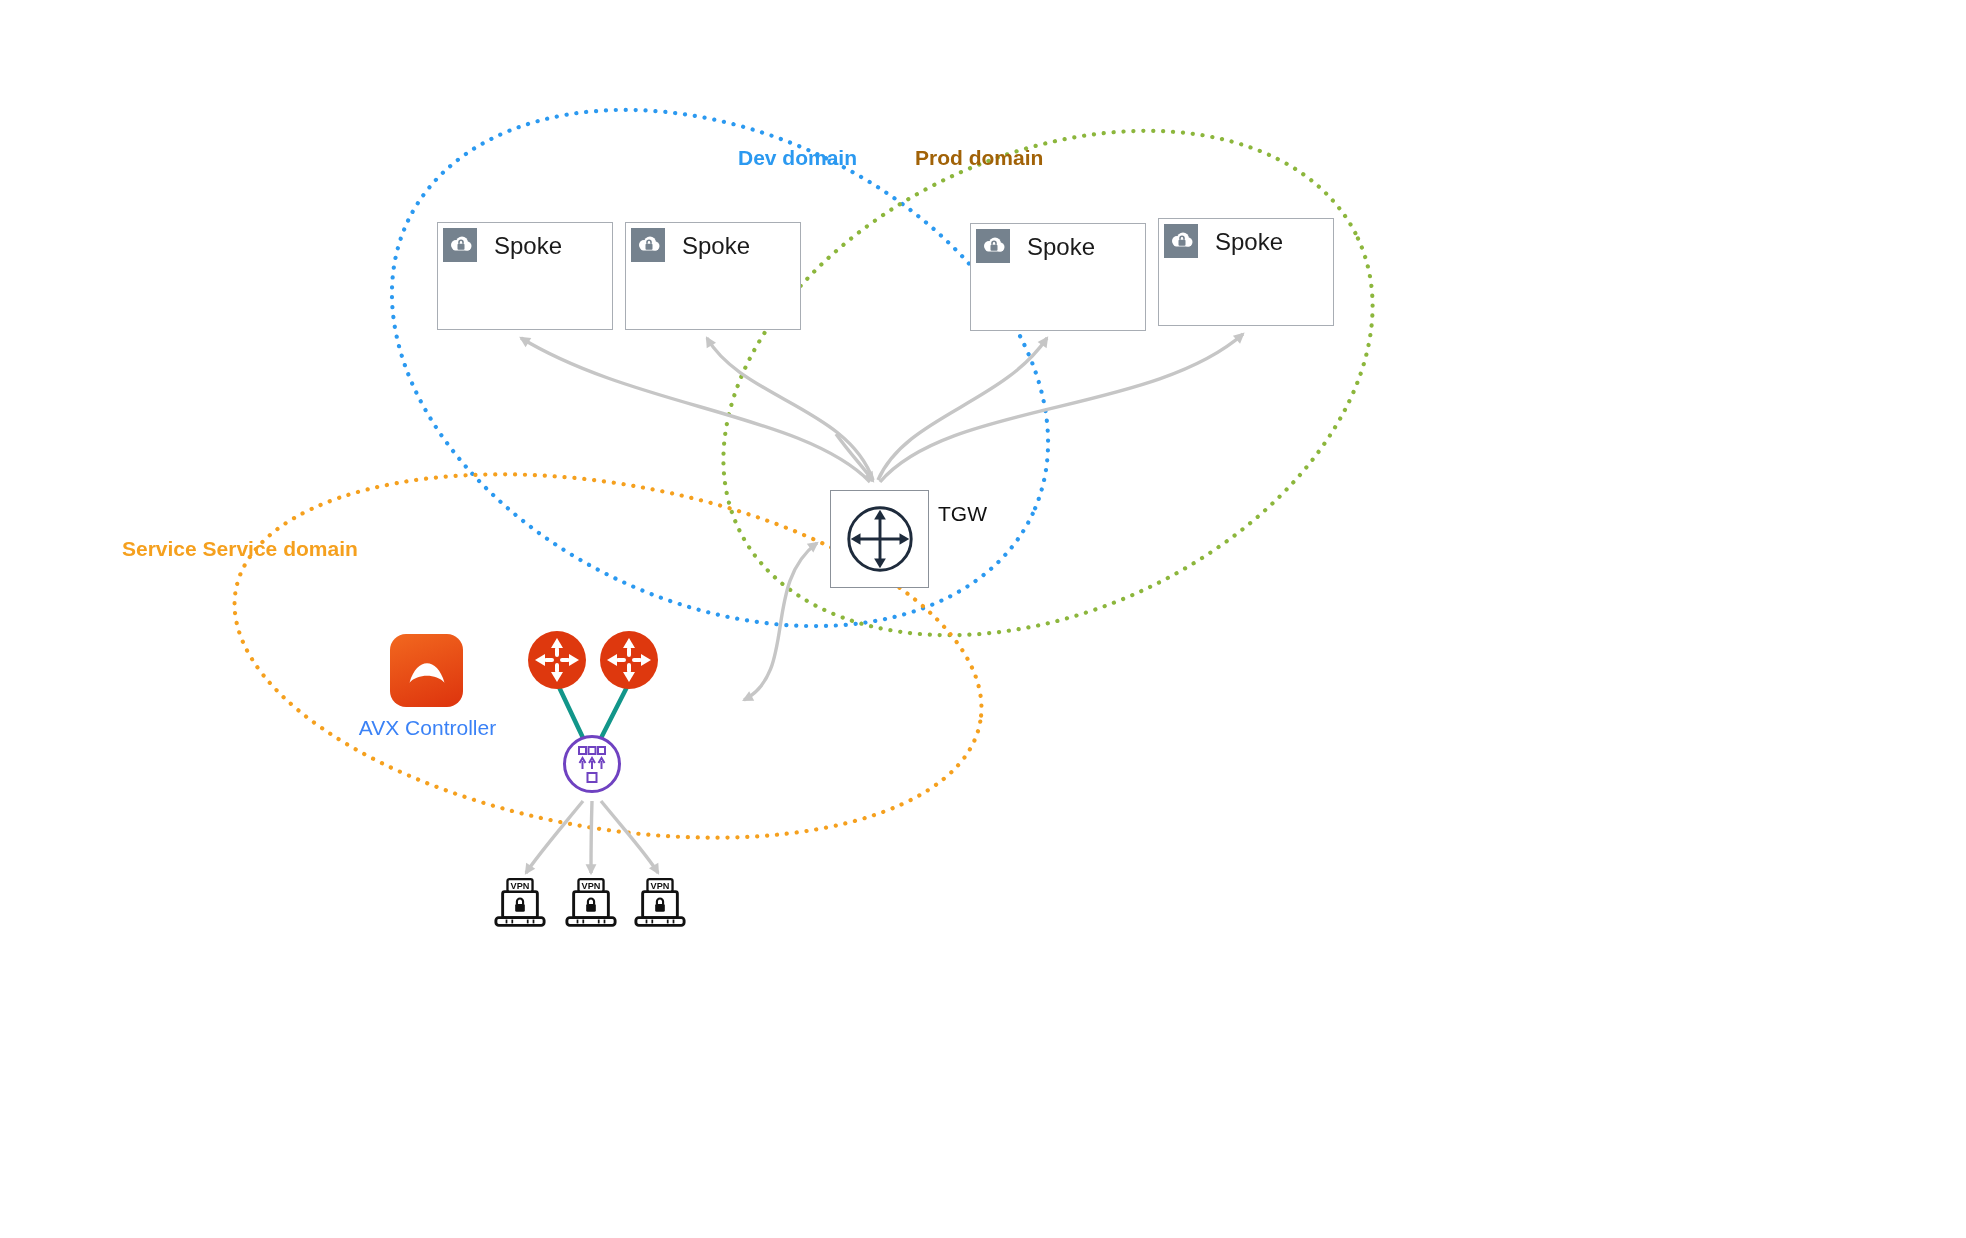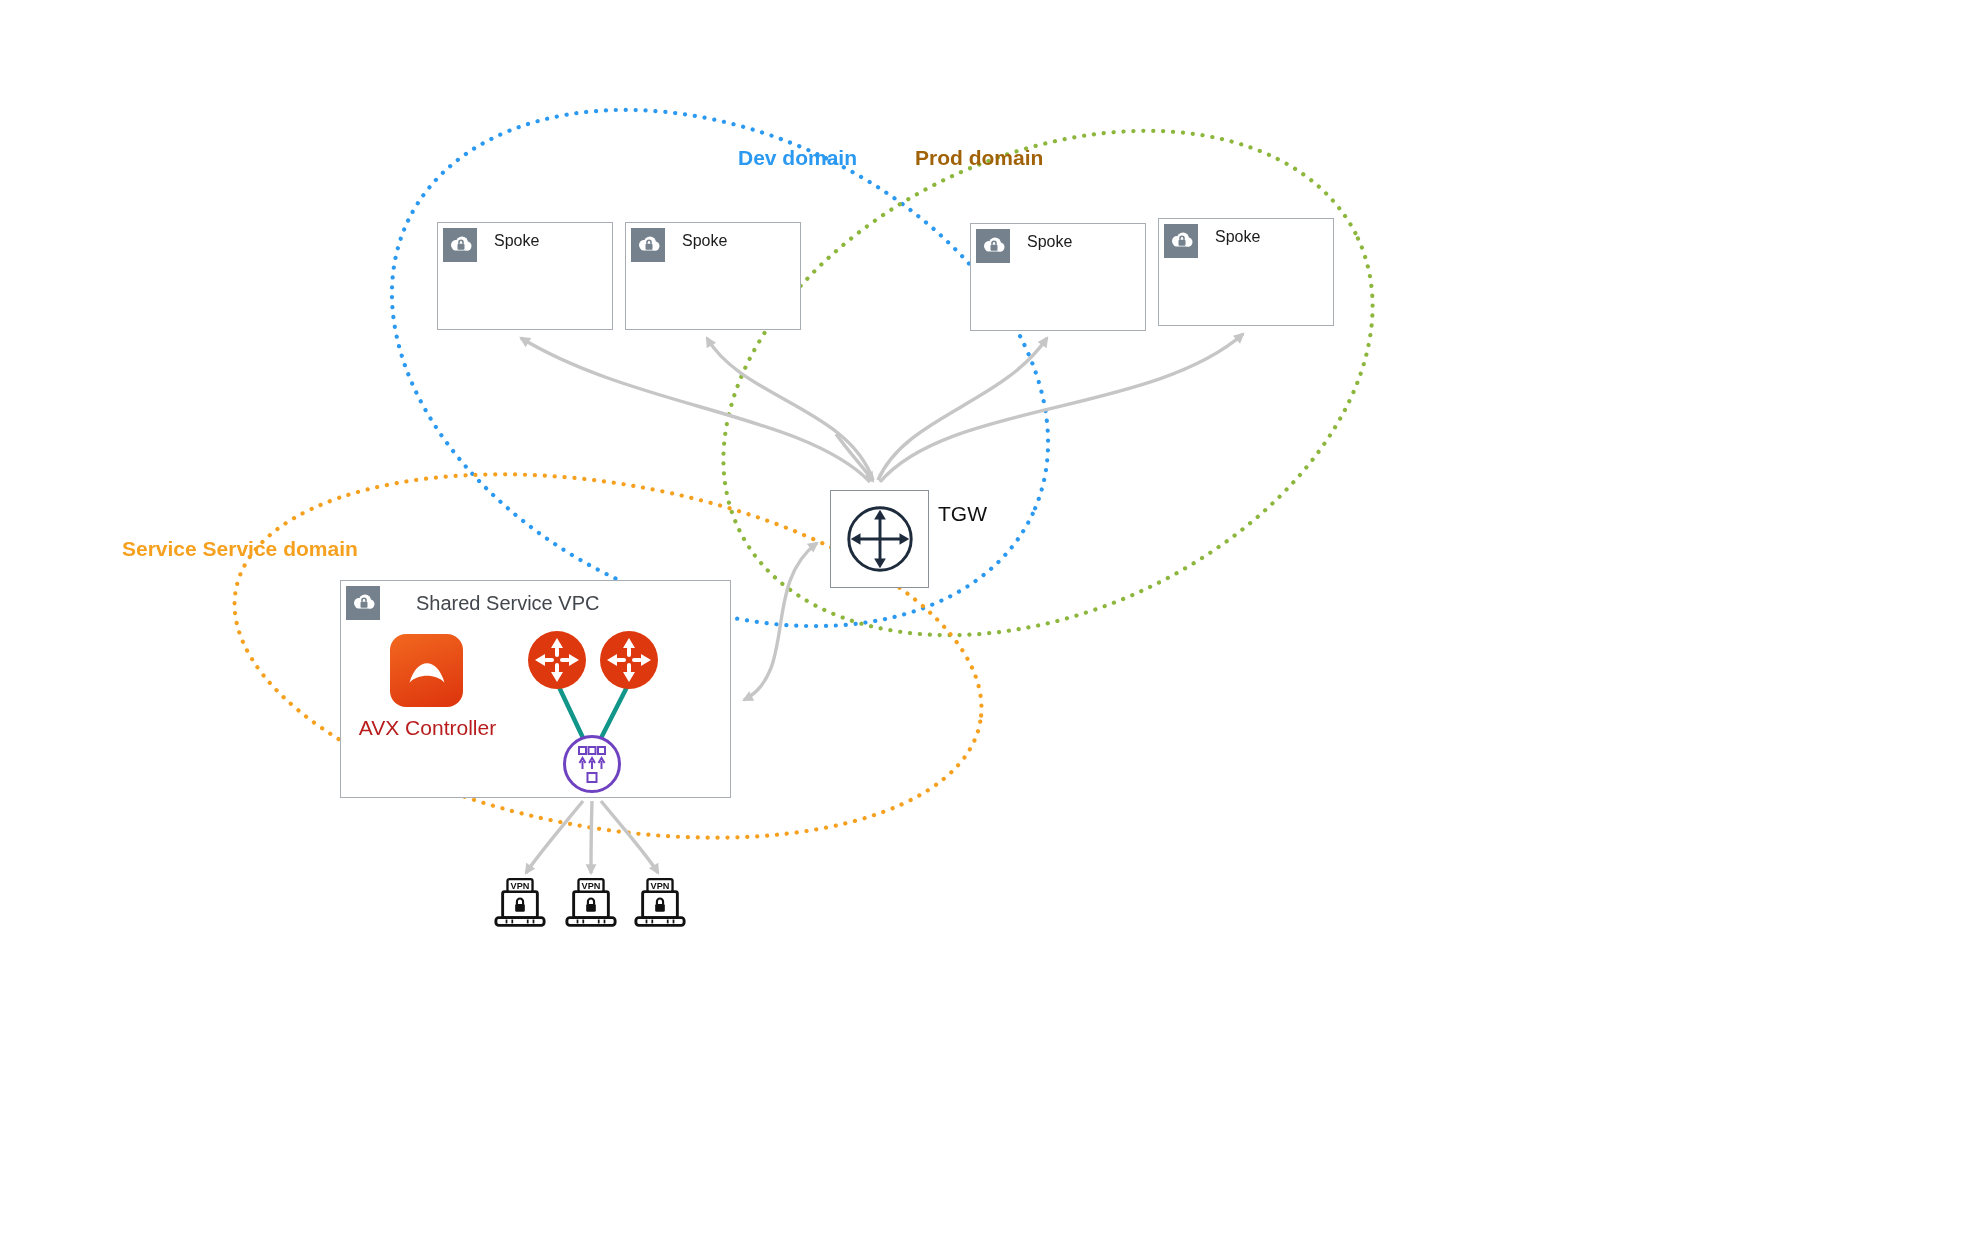--- a/index.html
+++ b/index.html
@@ -19,36 +19,36 @@
   .dev-label{left:738px;top:146px;color:#2B99F0;}
   .prod-label{left:915px;top:146px;color:#a16207;}
   .shared-label{left:122px;top:537px;color:#F5A01E;}
 
   .box{background:#fff;border:1.5px solid #a8adb4;box-sizing:border-box;}
   .spoke-box{width:176px;height:108px;}
   .vpc-icon{
     position:absolute;left:5px;top:5px;width:34px;height:34px;
     background:#75828E;display:flex;align-items:center;justify-content:center;
   }
-  .spoke-label{position:absolute;left:56px;top:9px;font-size:16px;color:#1b1b1b;}
+  .spoke-label{position:absolute;left:56px;top:9px;font-size:24px;color:#1b1b1b;}
 
   .tgw-box{left:830px;top:490px;width:99px;height:98px;border-color:#8b9199;
     display:flex;align-items:center;justify-content:center;}
   .tgw-label{left:938px;top:502px;font-size:21px;font-weight:400;color:#111;}
 
   .ssvpc-box{left:340px;top:580px;width:391px;height:218px;}
   .ssvpc-label{position:absolute;left:75px;top:11px;font-size:20px;color:#42474d;}
 
   .avx-icon{
     left:390px;top:634px;width:73px;height:73px;border-radius:16px;
     background:linear-gradient(160deg,#F2681F 0%,#DD330D 100%);
     display:flex;align-items:center;justify-content:center;
   }
   .avx-label{left:350px;top:716px;width:155px;text-align:center;
-    font-size:21px;color:#b91c1c;}
+    font-size:21px;color:#3b82f6;}
 
   .laptop{width:54px;height:60px;}
   .laptop-1{left:493px;top:877px;}
   .laptop-2{left:564px;top:877px;}
   .laptop-3{left:633px;top:877px;}
 
   .dom{fill:none;stroke-linecap:round;stroke-width:4.2;stroke-dasharray:0.1 9.8;}
   .dom.blue{stroke:#2B99F0;}
   .dom.green{stroke:#8CB63C;}
   .dom.orange{stroke:#F5A01E;}
@@ -161,35 +161,20 @@
       <g fill="#1E2B3C">
         <path d="M 0,-30 L -6,-20 L 6,-20 Z"></path>
         <path d="M 0,30 L -6,20 L 6,20 Z"></path>
         <path d="M -30,0 L -20,-6 L -20,6 Z"></path>
         <path d="M 30,0 L 20,-6 L 20,6 Z"></path>
       </g>
     </svg>
   </div>
   <div class="abs tgw-label">TGW</div>
 
-  <div class="abs box ssvpc-box">
-    <span class="vpc-icon">
-      <svg width="34" height="34" viewBox="0 0 34 34">
-        <g fill="#fff">
-          <circle cx="13" cy="17" r="5"></circle>
-            <circle cx="19" cy="14.5" r="6"></circle>
-            <circle cx="24" cy="18" r="4.5"></circle>
-          <rect x="9.5" y="17" width="18" height="5.5" rx="2.75"></rect>
-        </g>
-        <rect x="14.5" y="15.8" width="7" height="6" rx="1" fill="#75828E"></rect>
-        <path d="M 16,15.8 v-1.6 a2,2 0 0 1 4,0 v1.6" fill="none" stroke="#75828E" stroke-width="1.6"></path>
-      </svg>
-    </span>
-    <span class="ssvpc-label">Shared Service VPC</span>
-  </div>
 
   <div class="abs avx-icon">
     <svg width="60" height="60" viewBox="-36 -36 72 72">
       <path d="M -21,14 C -12,-17 12,-17 21,14 C 11,3 -11,3 -21,14 Z" fill="#fff"></path>
     </svg>
   </div>
   <div class="abs avx-label">AVX Controller</div>
 
   <div class="abs laptop laptop-1">
     <svg width="54" height="60" viewBox="0 0 56 62">

